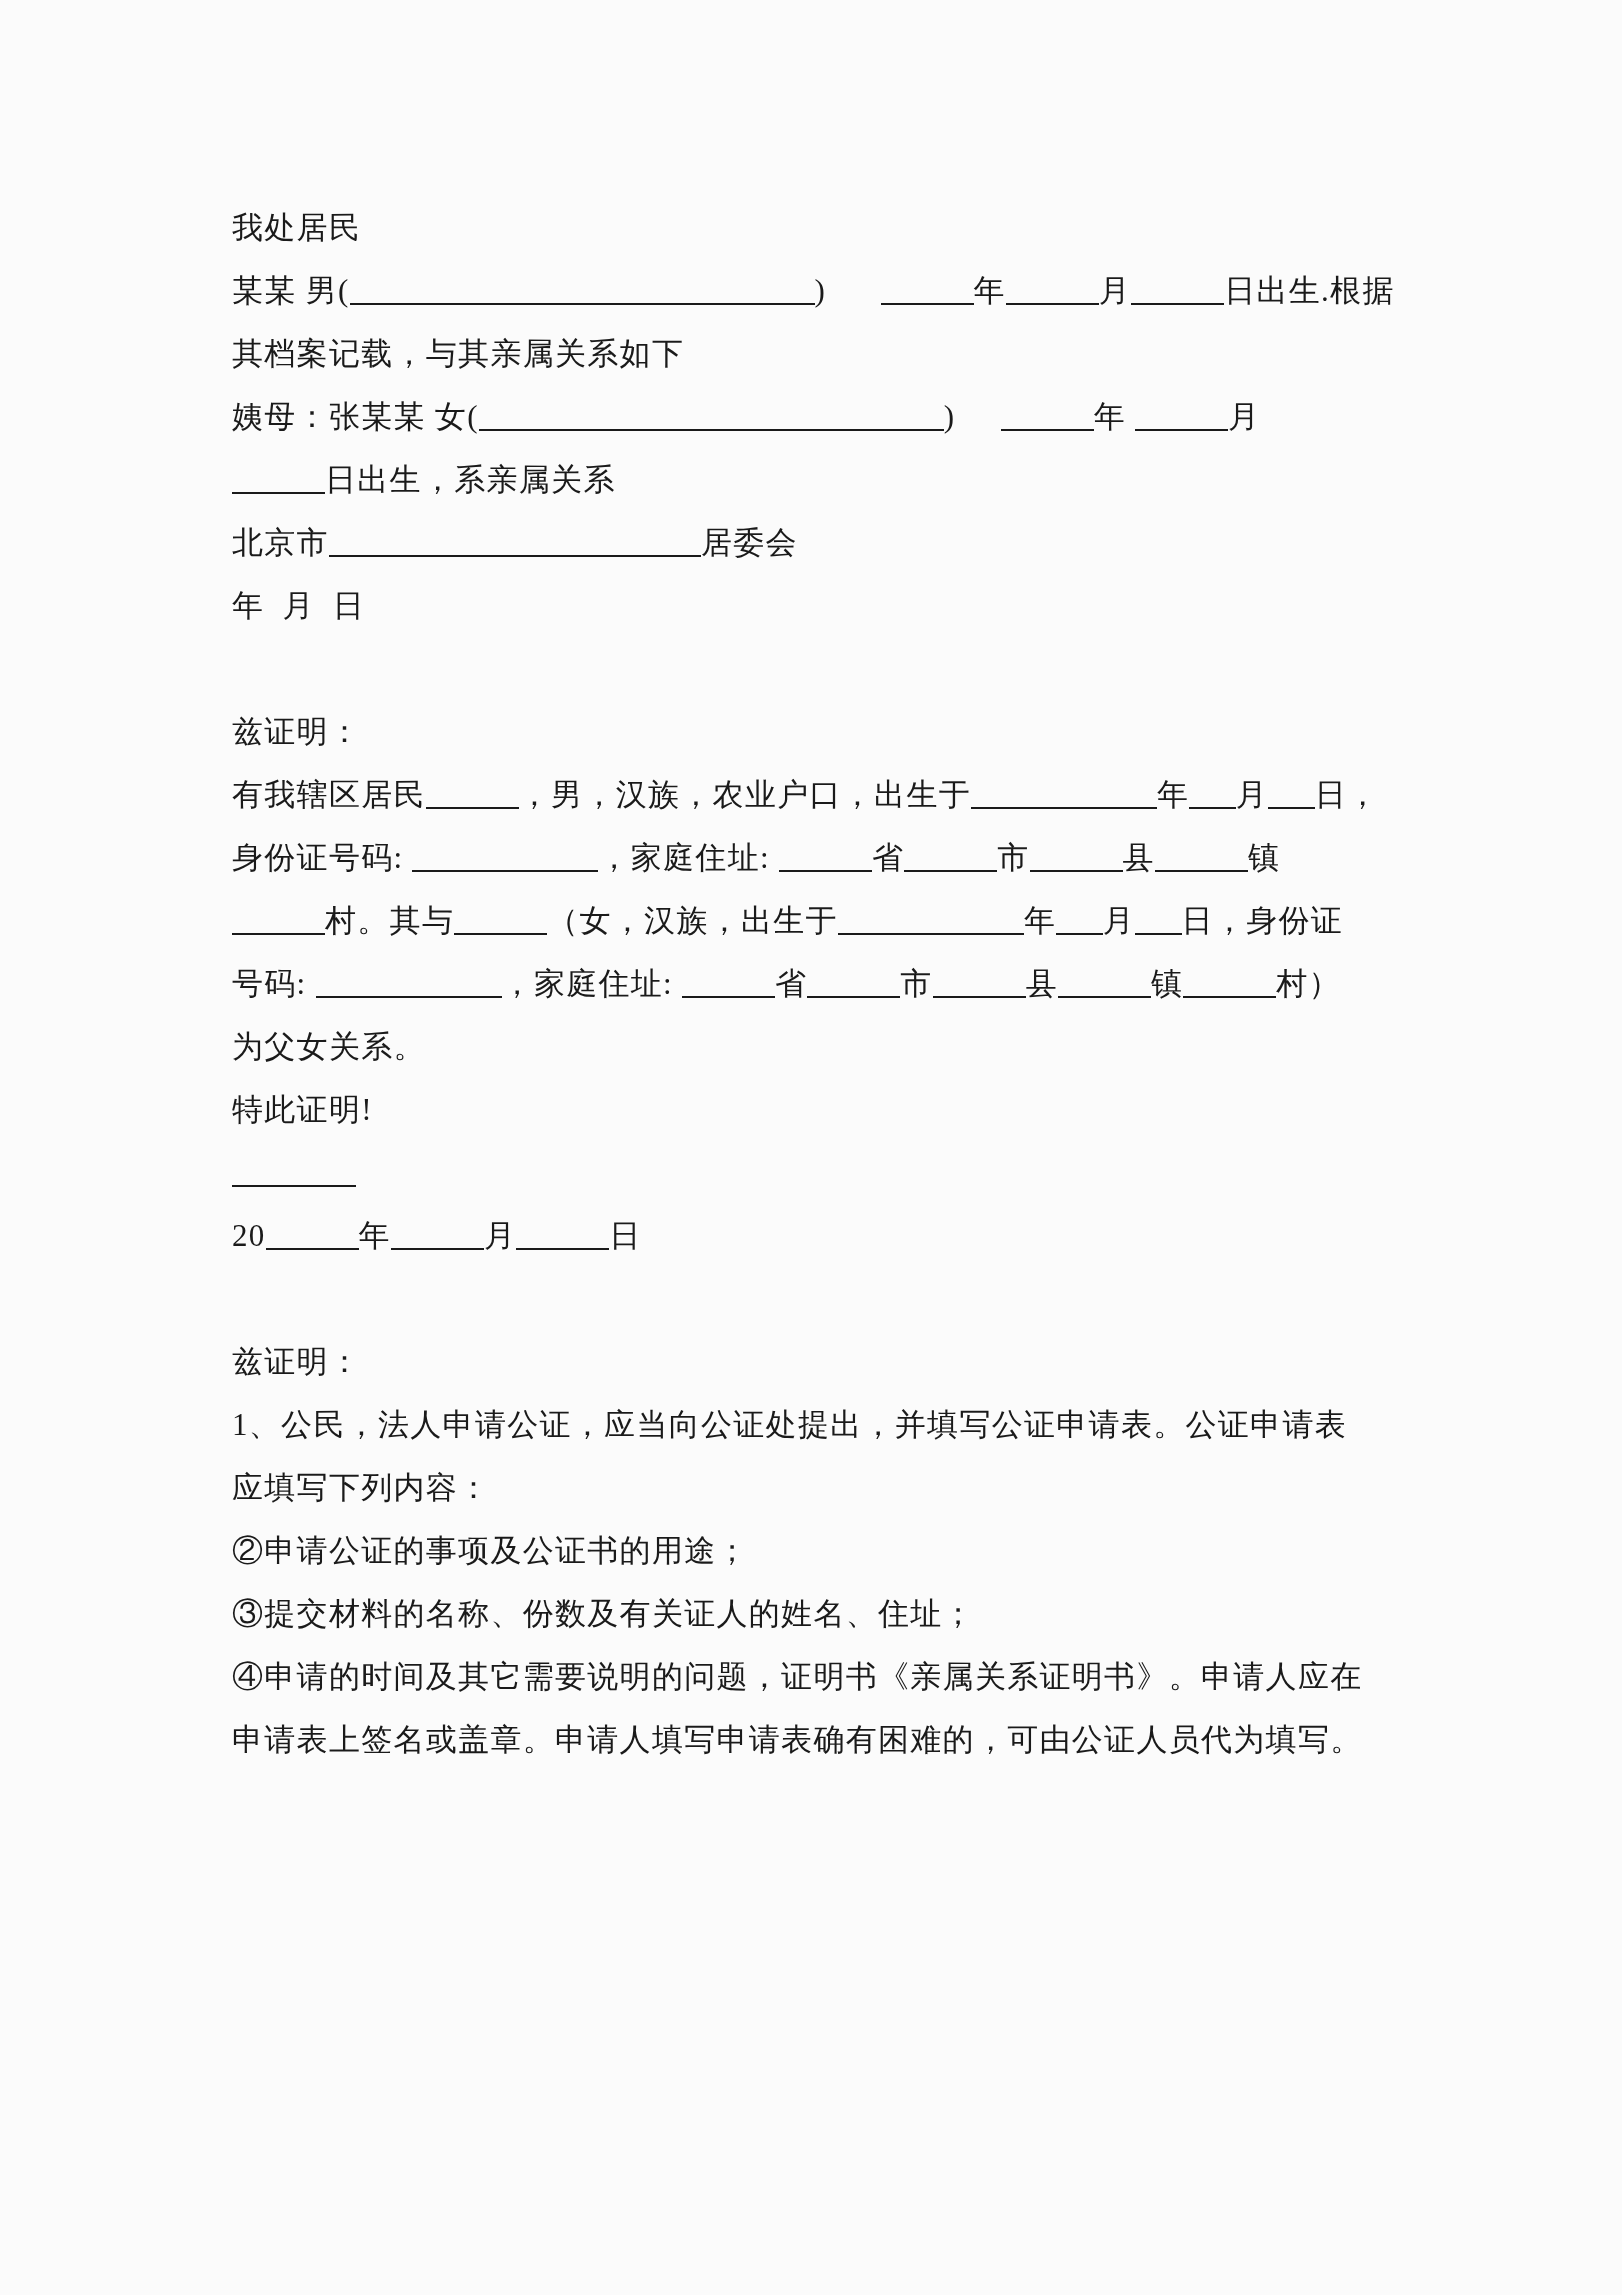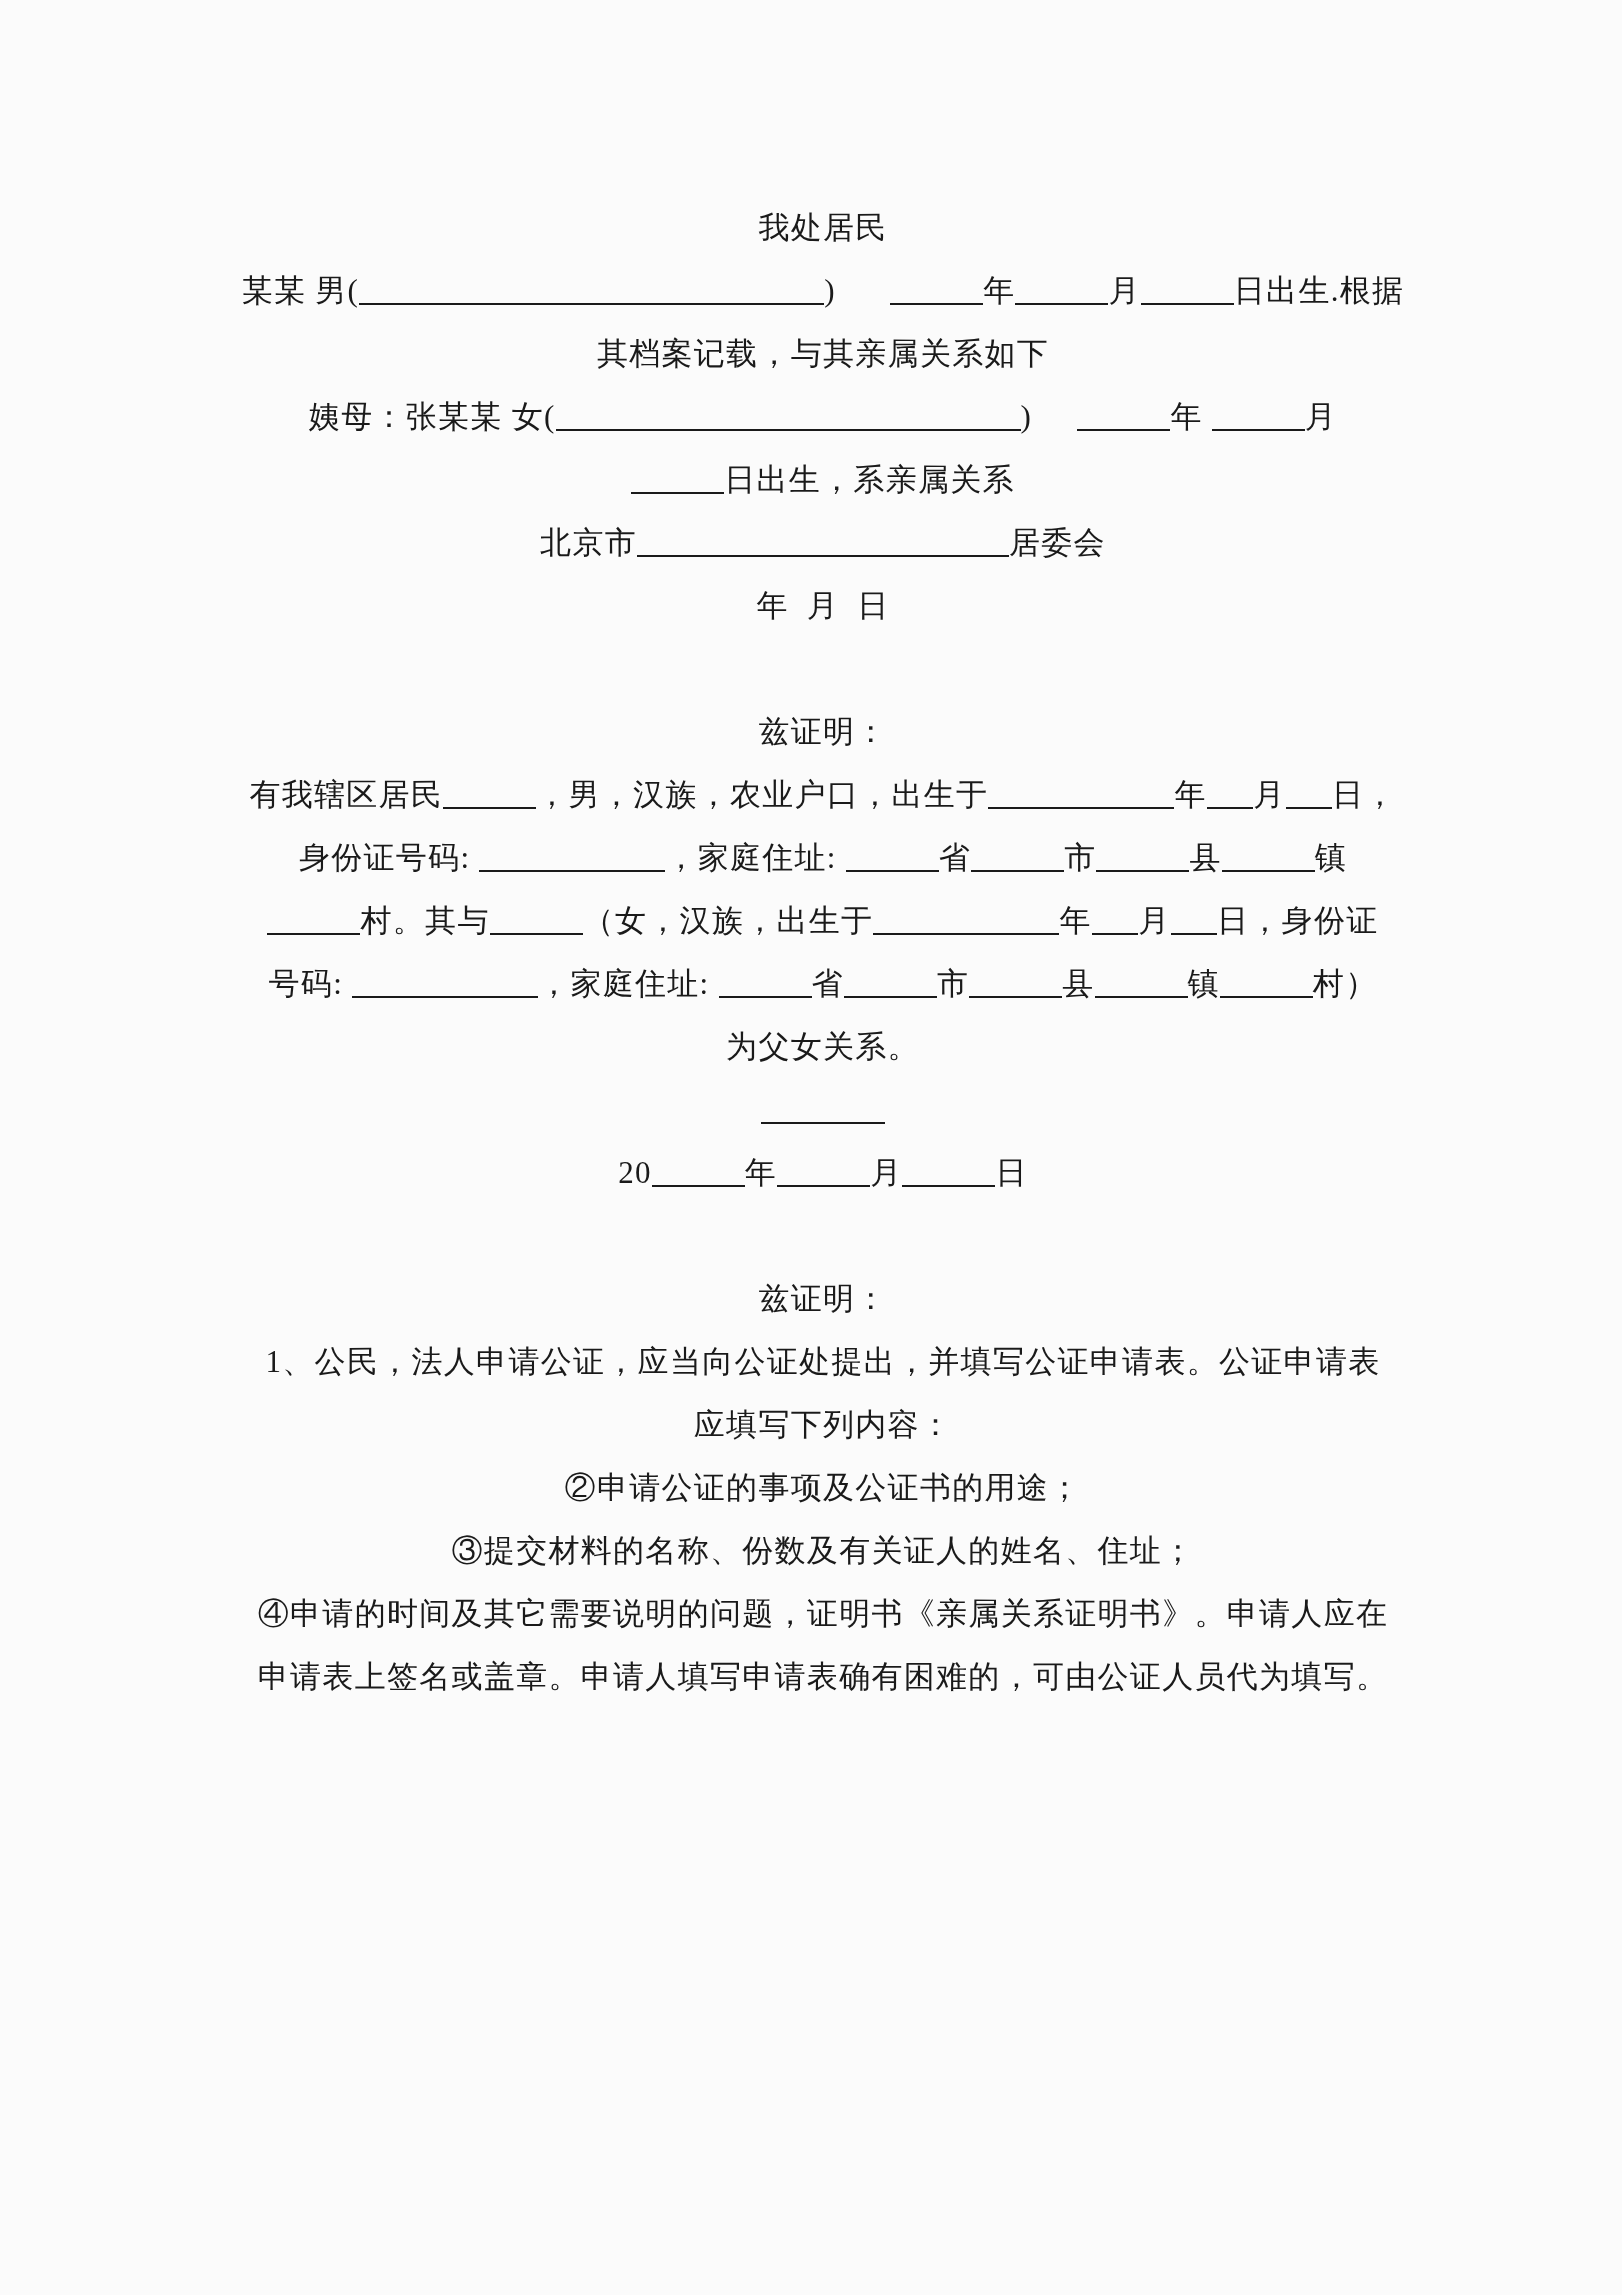--- a/index.html
+++ b/index.html
@@ -18,21 +18,20 @@
     font-family: "Liberation Serif", "DejaVu Serif", serif;
     font-size: 31px;
     letter-spacing: 1.3px;
     overflow: hidden;
   }
   .content {
     padding: 196px 209px 0 232px;
   }
   .para {
     margin: 0;
-    text-align: center;
   }
   .para + .para {
     margin-top: 63px;
   }
   .line {
     height: 63px;
     line-height: 63px;
     white-space: pre;
   }
   .blank {
@@ -57,20 +56,21 @@
         <div class="line">北京市<span class="blank" style="width: 12em; border-bottom-color: rgb(26, 26, 26);"></span>居委会</div>
         <div class="line">年  月  日</div>
       </section>
       <section class="para">
         <div class="line">兹证明：</div>
         <div class="line">有我辖区居民<span class="blank" style="width: 3em; border-bottom-color: rgb(26, 26, 26);"></span>，男，汉族，农业户口，出生于<span class="blank" style="width: 6em; border-bottom-color: rgb(26, 26, 26);"></span>年<span class="blank" style="width: 1.5em; border-bottom-color: rgb(26, 26, 26);"></span>月<span class="blank" style="width: 1.5em; border-bottom-color: rgb(26, 26, 26);"></span>日，</div>
         <div class="line">身份证号码: <span class="blank" style="width: 6em; border-bottom-color: rgb(26, 26, 26);"></span>，家庭住址: <span class="blank" style="width: 3em; border-bottom-color: rgb(26, 26, 26);"></span>省<span class="blank" style="width: 3em; border-bottom-color: rgb(26, 26, 26);"></span>市<span class="blank" style="width: 3em; border-bottom-color: rgb(26, 26, 26);"></span>县<span class="blank" style="width: 3em; border-bottom-color: rgb(26, 26, 26);"></span>镇</div>
         <div class="line"><span class="blank" style="width: 3em; border-bottom-color: rgb(26, 26, 26);"></span>村。其与<span class="blank" style="width: 3em; border-bottom-color: rgb(26, 26, 26);"></span>（女，汉族，出生于<span class="blank" style="width: 6em; border-bottom-color: rgb(26, 26, 26);"></span>年<span class="blank" style="width: 1.5em; border-bottom-color: rgb(26, 26, 26);"></span>月<span class="blank" style="width: 1.5em; border-bottom-color: rgb(26, 26, 26);"></span>日，身份证</div>
         <div class="line">号码: <span class="blank" style="width: 6em; border-bottom-color: rgb(26, 26, 26);"></span>，家庭住址: <span class="blank" style="width: 3em; border-bottom-color: rgb(26, 26, 26);"></span>省<span class="blank" style="width: 3em; border-bottom-color: rgb(26, 26, 26);"></span>市<span class="blank" style="width: 3em; border-bottom-color: rgb(26, 26, 26);"></span>县<span class="blank" style="width: 3em; border-bottom-color: rgb(26, 26, 26);"></span>镇<span class="blank" style="width: 3em; border-bottom-color: rgb(26, 26, 26);"></span>村）</div>
         <div class="line">为父女关系。</div>
+        <div class="line">特此证明!</div>
         <div class="line"><span class="blank" style="width: 4em; border-bottom-color: rgb(26, 26, 26);"></span></div>
         <div class="line">20<span class="blank" style="width: 3em; border-bottom-color: rgb(26, 26, 26);"></span>年<span class="blank" style="width: 3em; border-bottom-color: rgb(26, 26, 26);"></span>月<span class="blank" style="width: 3em; border-bottom-color: rgb(26, 26, 26);"></span>日</div>
       </section>
       <section class="para">
         <div class="line">兹证明：</div>
         <div class="line">1、公民，法人申请公证，应当向公证处提出，并填写公证申请表。公证申请表</div>
         <div class="line">应填写下列内容：</div>
         <div class="line">②申请公证的事项及公证书的用途；</div>
         <div class="line">③提交材料的名称、份数及有关证人的姓名、住址；</div>
         <div class="line">④申请的时间及其它需要说明的问题，证明书《亲属关系证明书》。申请人应在</div>

